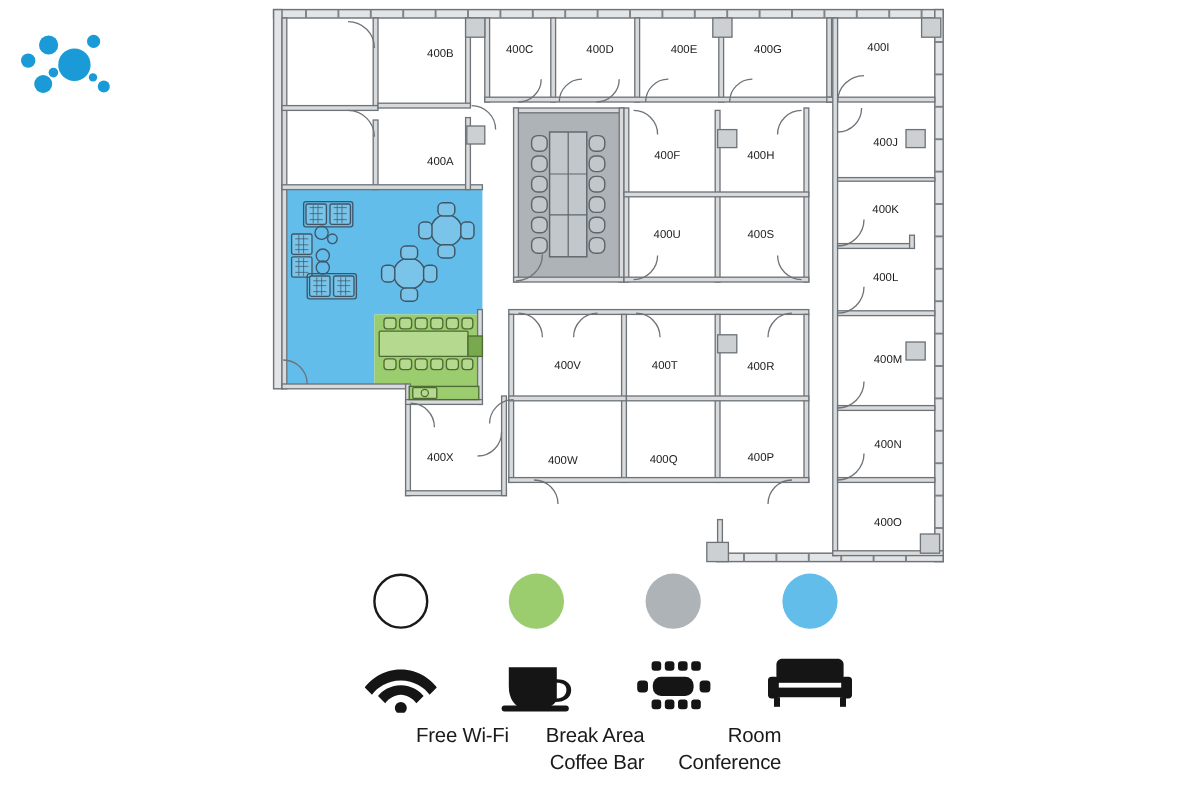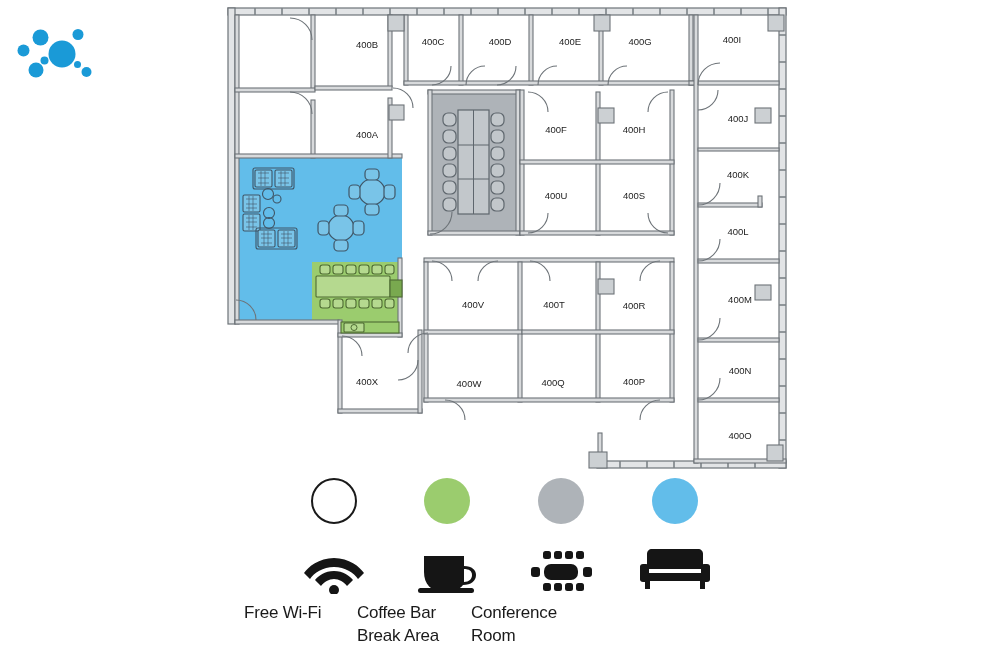--- a/index.html
+++ b/index.html
@@ -38,21 +38,21 @@
     position: absolute;
     left: 0px;
     top: 470px;
     width: 1000px;
     height: 196px;
   }
   .legend-col {
     position: absolute;
     top: 0;
     width: 180px;
-    text-align: left;
+    text-align: right;
   }
   .legend-swatch {
     width: 46px;
     height: 46px;
     border-radius: 50%;
     margin: 8px auto 0 auto;
     box-sizing: border-box;
   }
   .legend-icon {
     height: 52px;
@@ -454,22 +454,22 @@
     <div class="legend-col" style="left:357px;">
       <div class="legend-swatch" style="background:#9BCC6E;"></div>
       <div class="legend-icon">
         <svg width="62" height="46" viewBox="0 0 62 46">
           <path d="M8 8 L48 8 L48 18 C56 18 60 22 60 27 C60 33 55 37 47 37 C44 41 38 44 28 44 C15 44 8 36 8 24 Z" fill="#151515"></path>
           <path d="M48 21 L48 34 C53 34 56 31 56 27 C56 23 53 21 48 21 Z" fill="#ffffff"></path>
           <rect x="2" y="40" width="56" height="5" rx="2.5" fill="#151515"></rect>
         </svg>
       </div>
       <div class="legend-label">
+        <div>Break Area</div>
         <div>Coffee Bar</div>
-        <div>Break Area</div>
       </div>
     </div>
 
     <div class="legend-col" style="left:471px;">
       <div class="legend-swatch" style="background:#AEB3B8;"></div>
       <div class="legend-icon">
         <svg width="78" height="46" viewBox="0 0 78 46">
           <rect x="22" y="16" width="34" height="16" rx="7" fill="#151515"></rect>
           <rect x="21" y="3" width="8" height="8" rx="2.5" fill="#151515"></rect>
           <rect x="32" y="3" width="8" height="8" rx="2.5" fill="#151515"></rect>
@@ -477,22 +477,22 @@
           <rect x="54" y="3" width="8" height="8" rx="2.5" fill="#151515"></rect>
           <rect x="21" y="35" width="8" height="8" rx="2.5" fill="#151515"></rect>
           <rect x="32" y="35" width="8" height="8" rx="2.5" fill="#151515"></rect>
           <rect x="43" y="35" width="8" height="8" rx="2.5" fill="#151515"></rect>
           <rect x="54" y="35" width="8" height="8" rx="2.5" fill="#151515"></rect>
           <rect x="9" y="19" width="9" height="10" rx="3" fill="#151515"></rect>
           <rect x="61" y="19" width="9" height="10" rx="3" fill="#151515"></rect>
         </svg>
       </div>
       <div class="legend-label">
+        <div>Room</div>
         <div>Conference</div>
-        <div>Room</div>
       </div>
     </div>
 
     <div class="legend-col" style="left:585px;">
       <div class="legend-swatch" style="background:#62BDEA;"></div>
       <div class="legend-icon">
         <svg width="72" height="46" viewBox="0 0 72 46">
           <path d="M8 6 C8 3 10 1 13 1 L59 1 C62 1 64 3 64 6 L64 18 L8 18 Z" fill="#151515"></path>
           <rect x="1" y="17" width="70" height="16" rx="3" fill="#151515"></rect>
           <rect x="9" y="21" width="54" height="4" fill="#ffffff"></rect>

